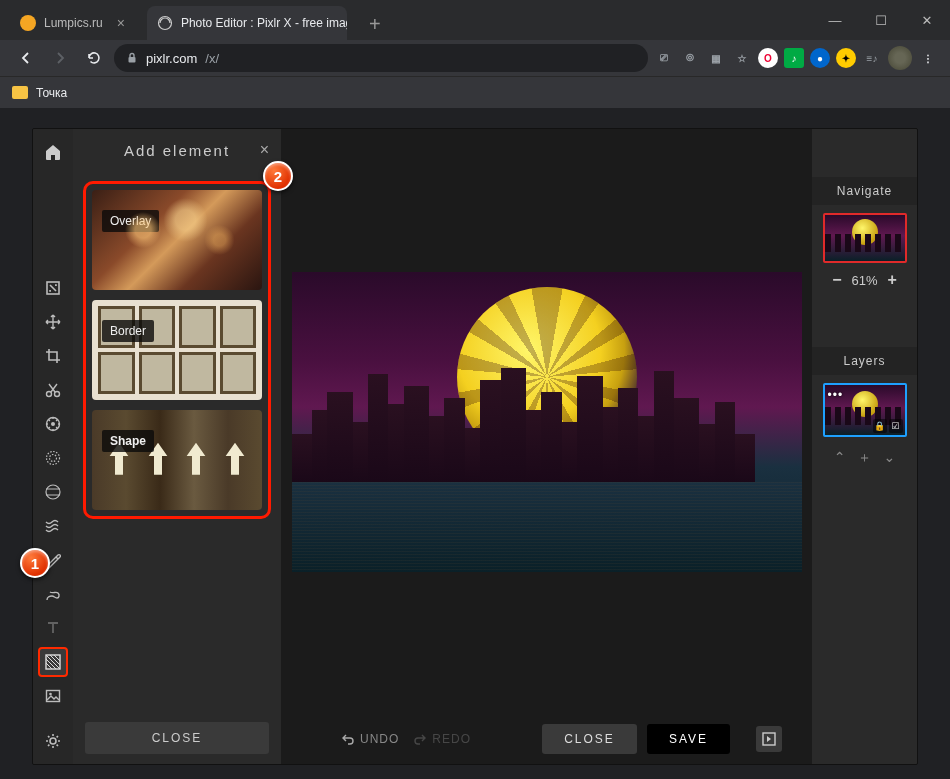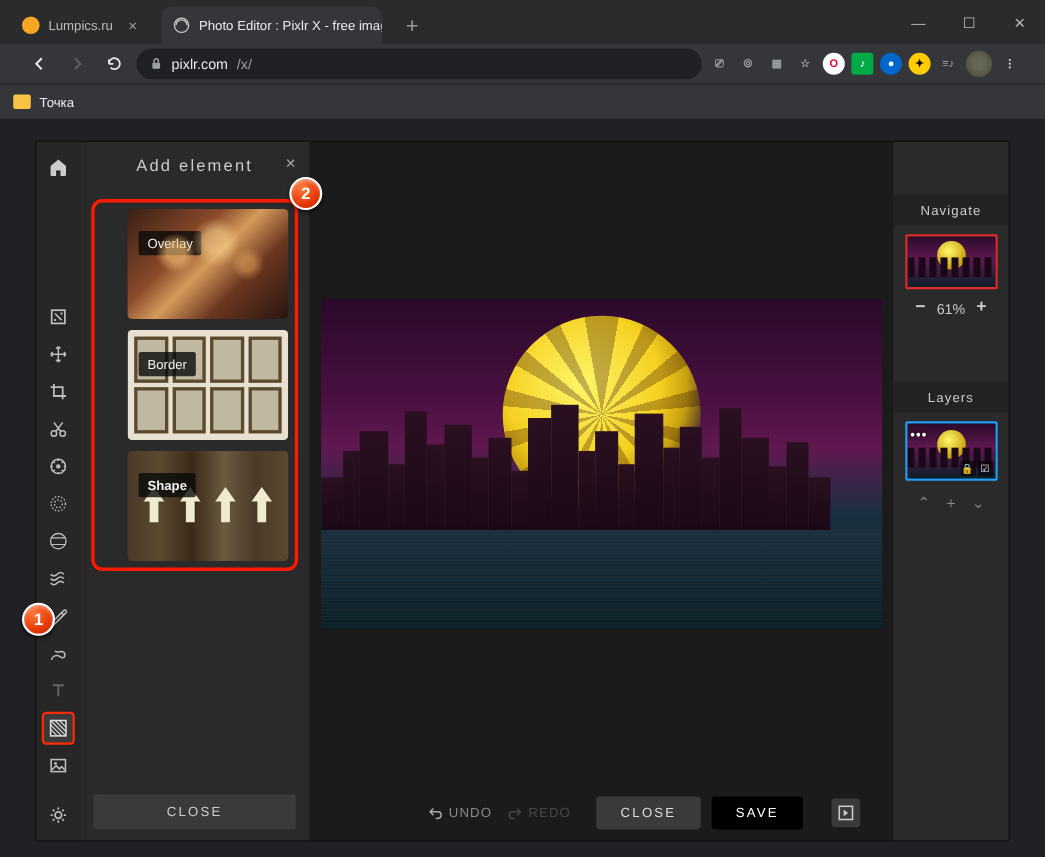--- a/index.html
+++ b/index.html
@@ -6,21 +6,21 @@
   body { width: 950px; height: 779px; background: #202124; overflow: hidden; }
   .tab-strip { height: 40px; background: #2a2b2d; display: flex; align-items: flex-end; padding-left: 10px; gap: 12px; }
   .tab { display: flex; align-items: center; height: 34px; padding: 0 10px; border-radius: 8px 8px 0 0; color: #bbb; font-size: 12px; gap: 8px; max-width: 200px; overflow: hidden; white-space: nowrap; position: relative; }
   .tab.active { background: #35363a; color: #e8eaed; }
   .tab svg, .tab .favicon { width: 16px; height: 16px; flex: none; }
   .tab-close { color: #999; font-size: 14px; margin-left: 6px; }
   .addtab { color: #999; padding: 4px 10px; font-size: 20px; }
   .window-controls { margin-left: auto; display: flex; }
   .win-btn { width: 46px; height: 40px; display: flex; align-items: center; justify-content: center; color: #bbb; font-size: 13px; }
   
-  .addr-bar { height: 36px; background: #35363a; display: flex; align-items: center; padding: 0 22px; gap: 6px; }
+  .addr-bar { height: 36px; background: #35363a; display: flex; align-items: center; padding: 0 12px; gap: 6px; }
   .addr-btn { width: 28px; height: 28px; display: flex; align-items: center; justify-content: center; color: #9aa0a6; border-radius: 50%; }
   .url-box { flex: 1; height: 28px; background: #202124; border-radius: 14px; display: flex; align-items: center; padding: 0 12px; color: #e8eaed; font-size: 13px; gap: 8px; max-width: 560px; }
   .addr-right { display: flex; align-items: center; gap: 6px; margin-left: auto; }
   .ext-icon { width: 20px; height: 20px; display: flex; align-items: center; justify-content: center; border-radius: 3px; font-size: 10px; font-weight: bold; }
   .avatar { width: 24px; height: 24px; border-radius: 50%; background: radial-gradient(circle, #665 30%, #443 100%); }
   
   .bookmarks { height: 32px; background: #35363a; display: flex; align-items: center; padding: 0 12px; gap: 8px; border-top: 1px solid #282828; color: #e8eaed; font-size: 12px; }
   .bm-folder { width: 16px; height: 13px; background: #f6c344; border-radius: 2px; }
   
   
@@ -31,21 +31,21 @@
   .tool-list { margin-top: 100px; display: flex; flex-direction: column; gap: 4px; }
   .tool { width: 30px; height: 30px; display: flex; align-items: center; justify-content: center; color: #bcbcbc; border-radius: 2px; }
   .tool.selected { background: #3a3a3a; border: 2px solid #ff2a00; border-radius: 4px; }
   .gear { margin-top: auto; color: #bcbcbc; }
   
   .panel { width: 208px; background: #2a2a2a; display: flex; flex-direction: column; position: relative; }
   .panel-head { height: 42px; display: flex; align-items: center; justify-content: center; color: #ccc; font-size: 15px; letter-spacing: 2px; position: relative; }
   .panel-close { position: absolute; right: 10px; color: #aaa; font-size: 16px; }
   
   .categories { margin: 10px 10px 0; padding: 6px; border: 3px solid #ff1a00; border-radius: 10px; display: flex; flex-direction: column; gap: 10px; }
-  .cat { height: 100px; border-radius: 4px; position: relative; overflow: hidden; margin-left: 24px; }
+  .cat { height: 100px; border-radius: 4px; position: relative; overflow: hidden; }
   .cat-label { position: absolute; top: 20px; left: 10px; background: rgba(10,10,10,0.8); color: #eee; padding: 4px 8px; font-size: 12px; border-radius: 2px; }
   .cat-overlay { background: linear-gradient(135deg, #3a1f15 0%, #8a4a2a 35%, #d49a5a 50%, #6a3520 70%, #2a1510 100%); }
   .cat-overlay::after { content:''; position:absolute; inset:0; background: radial-gradient(circle at 30% 40%, rgba(255,200,120,0.6) 8px, transparent 18px), radial-gradient(circle at 55% 30%, rgba(255,220,150,0.5) 10px, transparent 22px), radial-gradient(circle at 75% 50%, rgba(255,190,100,0.4) 6px, transparent 15px); }
   .cat-border { background: #e8e0d0; display: grid; grid-template-columns: repeat(4,1fr); gap: 4px; padding: 6px; }
   .cat-border > div { background: #c0b8a0; border: 3px solid #5a4a30; }
   .cat-shape { background: linear-gradient(90deg, #4a3a28 0%, #5a4a30 20%, #3a2a18 40%, #6a5a40 60%, #4a3a28 80%, #5a4a30 100%); display: flex; align-items: center; justify-content: space-around; padding: 0 8px; font-weight: bold; }
   .cat-shape svg { fill: #f0ead0; }
   .cat-sticker { background: #f5f0e8; display: flex; flex-wrap: wrap; align-items: center; justify-content: center; gap: 3px; padding: 4px; }
   .cat-sticker > span { width: 22px; height: 22px; border-radius: 50%; }
   
@@ -54,21 +54,21 @@
   
   .canvas-area { flex: 1; background: #1b1b1b; position: relative; display: flex; flex-direction: column; }
   .canvas-wrap { flex: 1; display: flex; align-items: center; justify-content: center; }
   .canvas { width: 510px; height: 300px; background: linear-gradient(180deg, #2a0a2a 0%, #4a1040 30%, #601850 45%, #1a3040 65%, #0a2028 100%); position: relative; overflow: hidden; }
   .moon { position:absolute; left:50%; top:35%; transform:translate(-50%,-50%); width: 180px; height:180px; border-radius:50%; background: radial-gradient(circle at 40% 35%, #fff66a 0%, #f4d020 45%, #c7a010 60%, #3a1f30 75%); }
   .moon::after { content:''; position:absolute; inset:0; background: repeating-conic-gradient(from 0deg, rgba(60,20,40,0.5) 0deg 10deg, transparent 10deg 25deg); border-radius:50%; mix-blend-mode: multiply; opacity:0.6; }
   .skyline { position:absolute; left:0; right:0; bottom:30%; height:120px; display:flex; align-items:flex-end; }
   .bld { background: linear-gradient(180deg, #2a1020 0%, #1a0818 100%); }
   .water { position:absolute; left:0; right:0; bottom:0; height:30%; background: linear-gradient(180deg, #1a3040 0%, #0a2028 100%); }
   .water::before { content:''; position:absolute; inset:0; background: repeating-linear-gradient(180deg, rgba(90,70,50,0.15) 0 1px, transparent 1px 3px); }
-  .canvas-bottom { height: 50px; display: flex; align-items: center; padding: 0 30px; gap: 6px; margin-left: 48px; }
+  .canvas-bottom { height: 50px; display: flex; align-items: center; padding: 0 30px; gap: 6px; }
   .cb-mid { display:flex; gap:14px; margin-left:30px; }
   .cb-act { color: #888; font-size: 12px; letter-spacing: 1px; display:flex; align-items:center; gap:5px; }
   .cb-right { margin-left:auto; display:flex; gap:10px; align-items:center; }
   .btn { padding: 8px 22px; font-size: 12px; letter-spacing: 2px; border-radius: 3px; color: #ddd; background: #3a3a3a; }
   .btn.save { background: #000000; color: #fff; }
   .sq-icon { width: 26px; height:26px; background:#3a3a3a; display:flex; align-items:center; justify-content:center; color:#ccc; border-radius:3px; margin-left:16px; }
   
   .right { width: 105px; background: #2a2a2a; display:flex; flex-direction:column; }
   .nav-head, .lay-head { height: 28px; background:#232323; display:flex; align-items:center; justify-content:center; color:#ccc; font-size:12px; letter-spacing:1px;margin-top:48px; }
   .nav-thumb { margin:8px auto 4px; width: 84px; height: 50px; border:2px solid #e02a2a; border-radius:2px; overflow:hidden; position:relative; }

